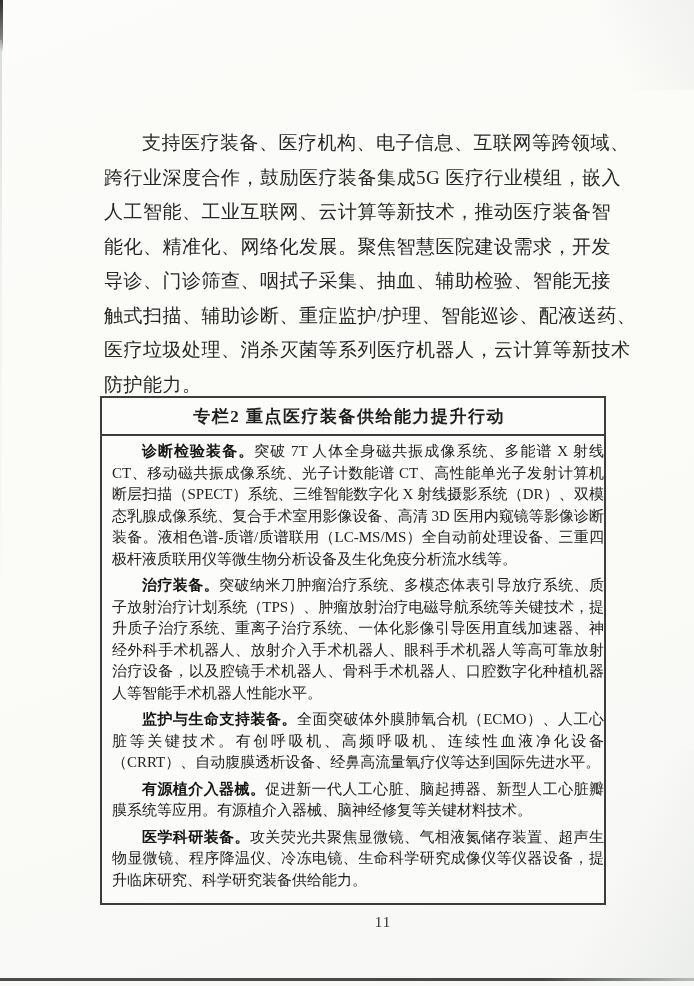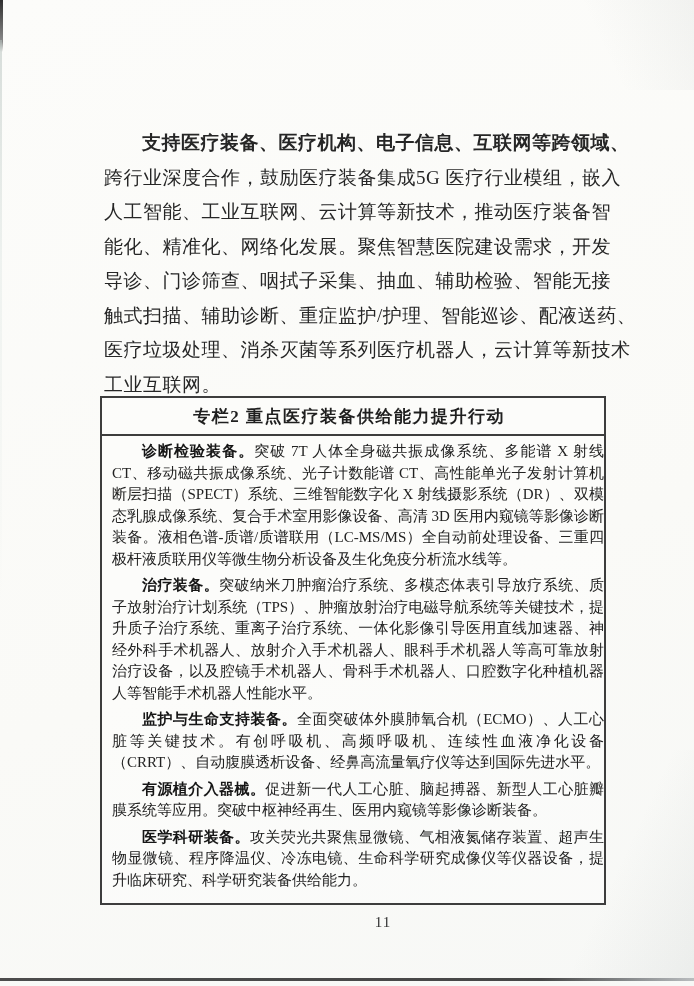--- a/index.html
+++ b/index.html
@@ -48,21 +48,21 @@
   
   .body-paragraph {
     position: absolute; left: 104px; top: 126px; width: 505px;
   }
   .para-line {
     font-size: 19px; line-height: 34.5px; height: 34.5px;
     color: #262626; letter-spacing: .5px;
     text-align: justify; text-align-last: justify;
     white-space: nowrap; overflow: visible;
   }
-  .para-line.first { padding-left: 38px; width: 467px; font-weight: bold; }
+  .para-line.first { padding-left: 38px; width: 467px; }
   .para-line.last { text-align-last: left; }
 
   
   .callout-box {
     position: absolute; left: 100px; top: 396px; width: 502px;
     border: 2px solid #3d3d3d;
     background: rgba(255,255,255,0.35);
   }
   .box-title {
     border-bottom: 2px solid #3d3d3d;
@@ -100,37 +100,37 @@
 
 
   <div class="body-paragraph">
     <div class="para-line first">支持医疗装备、医疗机构、电子信息、互联网等跨领域、</div>
     <div class="para-line">跨行业深度合作，鼓励医疗装备集成5G 医疗行业模组，嵌入</div>
     <div class="para-line">人工智能、工业互联网、云计算等新技术，推动医疗装备智</div>
     <div class="para-line">能化、精准化、网络化发展。聚焦智慧医院建设需求，开发</div>
     <div class="para-line">导诊、门诊筛查、咽拭子采集、抽血、辅助检验、智能无接</div>
     <div class="para-line">触式扫描、辅助诊断、重症监护/护理、智能巡诊、配液送药、</div>
     <div class="para-line">医疗垃圾处理、消杀灭菌等系列医疗机器人，云计算等新技术</div>
-    <div class="para-line last">工业互联网。</div>
+    <div class="para-line last">防护能力。</div>
   </div>
 
   <div class="callout-box">
     <div class="box-title">专栏2  重点医疗装备供给能力提升行动</div>
     <div class="box-body">
       <p class="box-para">
         <span class="lead">诊断检验装备。</span><span>突破 7T 人体全身磁共振成像系统、多能谱 X 射线 CT、移动磁共振成像系统、光子计数能谱 CT、高性能单光子发射计算机断层扫描（SPECT）系统、三维智能数字化 X 射线摄影系统（DR）、双模态乳腺成像系统、复合手术室用影像设备、高清 3D 医用内窥镜等影像诊断装备。液相色谱-质谱/质谱联用（LC-MS/MS）全自动前处理设备、三重四极杆液质联用仪等微生物分析设备及生化免疫分析流水线等。</span>
       </p>
       <p class="box-para">
         <span class="lead">治疗装备。</span><span>突破纳米刀肿瘤治疗系统、多模态体表引导放疗系统、质子放射治疗计划系统（TPS）、肿瘤放射治疗电磁导航系统等关键技术，提升质子治疗系统、重离子治疗系统、一体化影像引导医用直线加速器、神经外科手术机器人、放射介入手术机器人、眼科手术机器人等高可靠放射治疗设备，以及腔镜手术机器人、骨科手术机器人、口腔数字化种植机器人等智能手术机器人性能水平。</span>
       </p>
       <p class="box-para">
         <span class="lead">监护与生命支持装备。</span><span>全面突破体外膜肺氧合机（ECMO）、人工心脏等关键技术。有创呼吸机、高频呼吸机、连续性血液净化设备（CRRT）、自动腹膜透析设备、经鼻高流量氧疗仪等达到国际先进水平。</span>
       </p>
       <p class="box-para">
-        <span class="lead">有源植介入器械。</span><span>促进新一代人工心脏、脑起搏器、新型人工心脏瓣膜系统等应用。突破中枢神经再生、医用内窥镜等影像诊断装备。</span>
+        <span class="lead">有源植介入器械。</span><span>促进新一代人工心脏、脑起搏器、新型人工心脏瓣膜系统等应用。有源植介入器械、脑神经修复等关键材料技术。</span>
       </p>
       <p class="box-para">
         <span class="lead">医学科研装备。</span><span>攻关荧光共聚焦显微镜、气相液氮储存装置、超声生物显微镜、程序降温仪、冷冻电镜、生命科学研究成像仪等仪器设备，提升临床研究、科学研究装备供给能力。</span>
       </p>
     </div>
   </div>
 
   <div class="page-number">11</div>
 
 </div>

